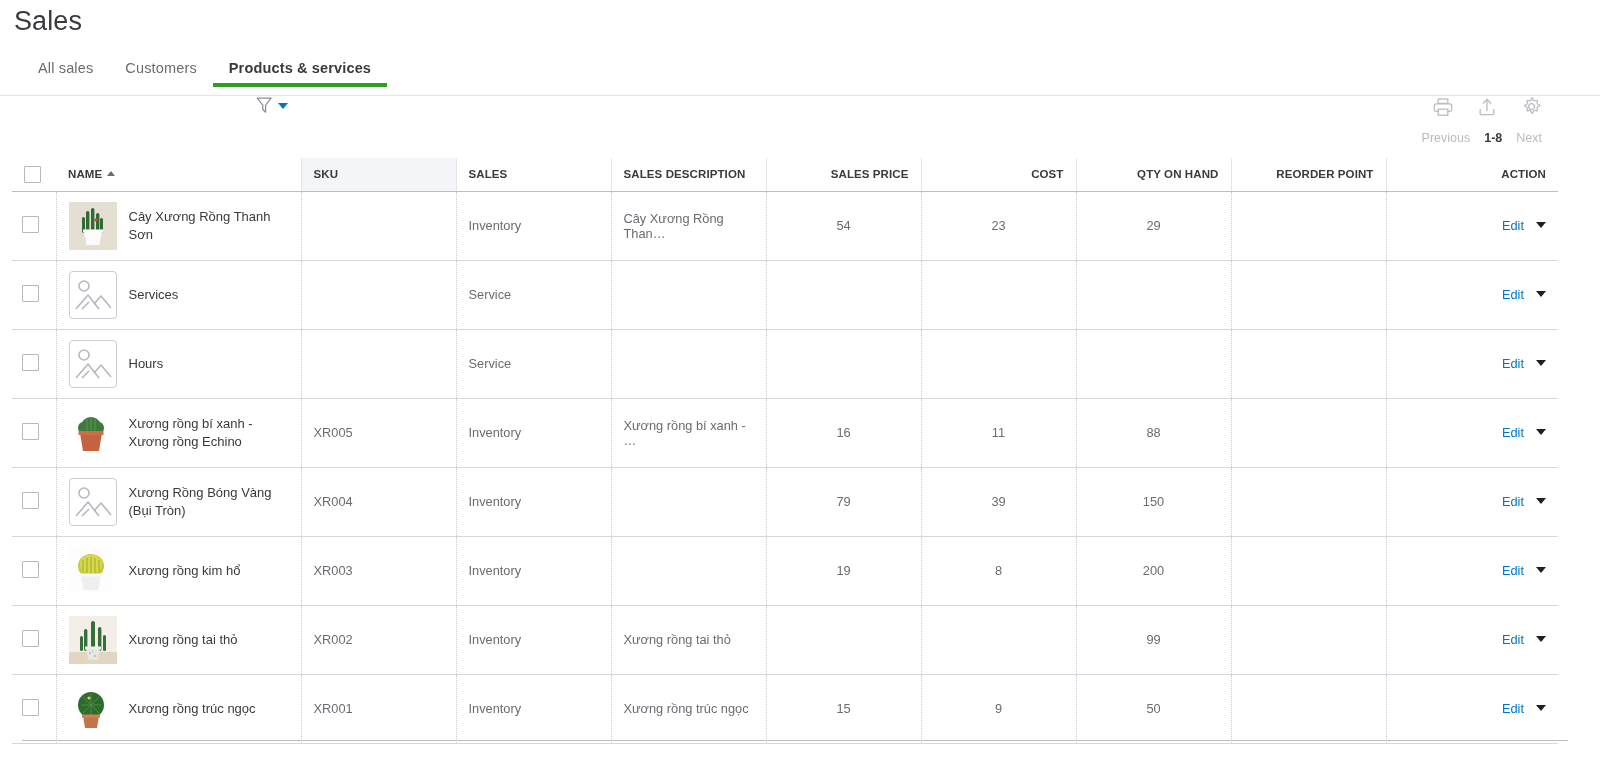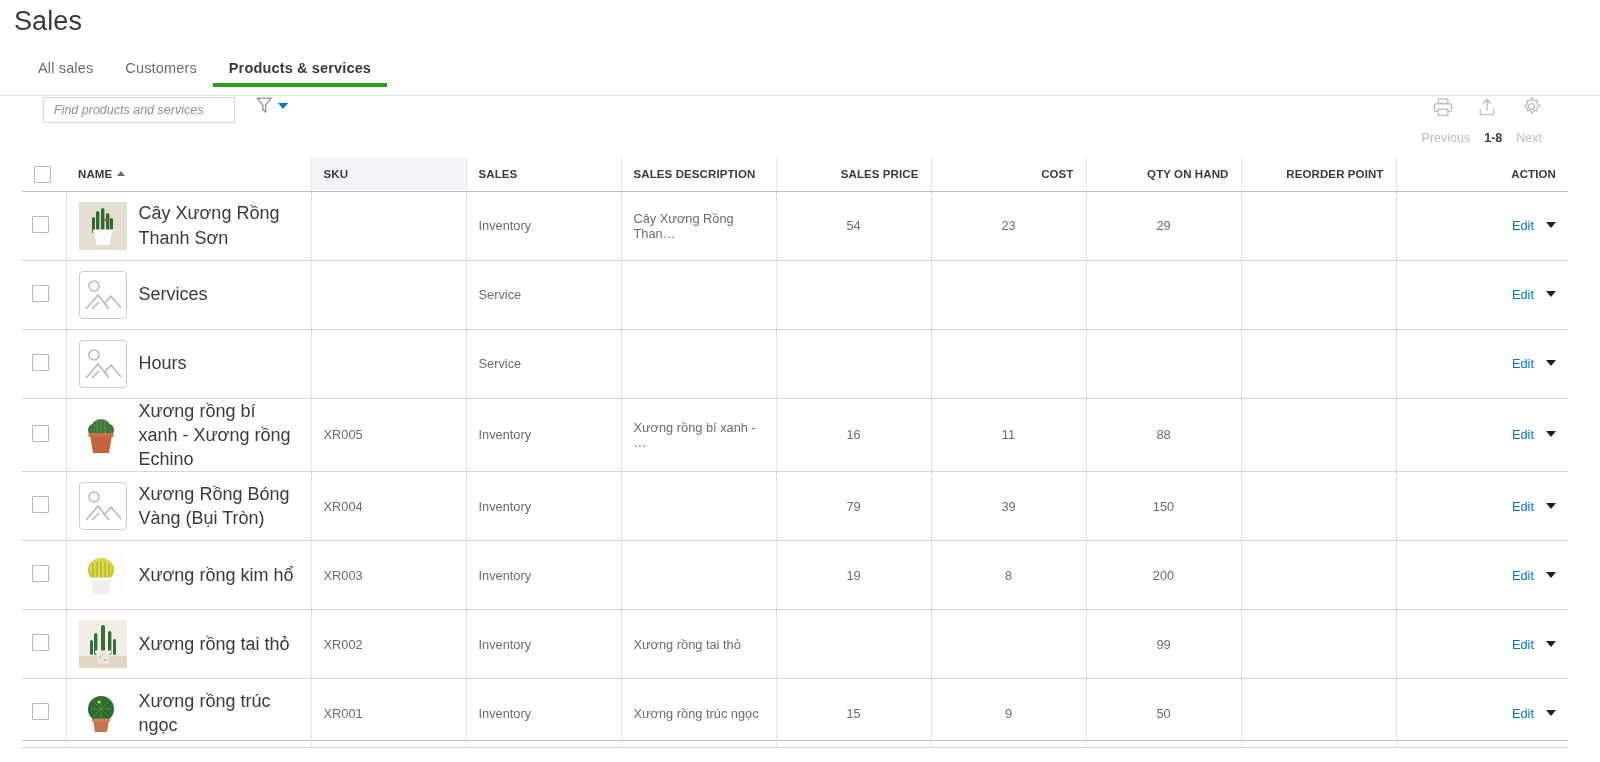--- a/index.html
+++ b/index.html
@@ -68,21 +68,21 @@
 
   .pager {
     position: absolute; right: 58px; top: 35px;
     display: flex; align-items: center; gap: 14px;
     font-size: 12.5px;
   }
   .pager .prev, .pager .next { color: #b9bcc2; cursor: pointer; }
   .pager .range { color: #393a3d; font-weight: bold; }
 
   
-  .tbl { position: absolute; left: 22px; top: 158px; width: 1546px; border-collapse: collapse; }
+  .tbl { position: absolute; left: 12px; top: 158px; width: 1546px; border-collapse: collapse; }
   .tbl thead th {
     height: 33px; padding: 0 12px;
     font-size: 11.5px; font-weight: bold; color: #393a3d;
     letter-spacing: .1px; text-align: left; white-space: nowrap;
     border-bottom: 1px solid #babec5; vertical-align: middle;
     background: #fff;
   }
   .tbl thead th.sku-h { background: #f4f5f8; margin-left: 44px; }
   .tbl thead th.num { text-align: right; margin-left: 36px; }
   .tbl thead th.sep { border-left: 1px solid #e3e5e8; }
@@ -107,21 +107,21 @@
     display: inline-block; cursor: pointer;
   }
   .cbox.hdr { vertical-align: middle; }
 
   .name-wrap { display: flex; align-items: center; gap: 12px; }
   .thumb { width: 48px; height: 48px; flex: 0 0 48px; overflow: hidden; position: relative; }
   .thumb.ph {
     border: 1px solid #c9ccd2; border-radius: 4px; background: #fff;
     display: flex; align-items: center; justify-content: center;
   }
-  .name-txt { line-height: 1.35; font-size: 18px; color: #393a3d; max-width: 180px; }
+  .name-txt { line-height: 1.35; font-size: 13px; color: #393a3d; max-width: 180px; }
 
   .edit-link { color: #0077c5; font-size: 12.8px; cursor: pointer; }
   .edit-caret {
     display: inline-block; width: 0; height: 0; margin-left: 12px; vertical-align: 2px;
     border-left: 5px solid transparent; border-right: 5px solid transparent;
     border-top: 6px solid #231f20; cursor: pointer;
   }
 
   .bottom-rule { position: absolute; left: 22px; top: 740px; width: 1546px; height: 1px; background: #babec5; }
 </style>
@@ -140,23 +140,20 @@
       <span>Customers</span>
     </div>
     <div class="tab active">
       <span>Products &amp; services</span>
     </div>
   </div>
   <div class="tabs-rule"></div>
 
   <div class="toolbar">
 
-    <div class="search-box">
-      <input type="text" placeholder="Find products and services" style="">
-    </div>
 
     <div class="filter-btn">
       <svg width="20" height="19" viewBox="0 0 20 19">
         <path d="M2.2 2.2 L16.2 2.2 L10.6 9.2 L10.6 16.2 L7.8 13.6 L7.8 9.2 Z" fill="none" stroke="#8d9096" stroke-width="1.3" stroke-linejoin="round"></path>
       </svg>
       <span class="caret-blue"></span>
     </div>
 
     <div class="tool-icons">
       <svg class="ic" width="20" height="20" viewBox="0 0 20 20">

